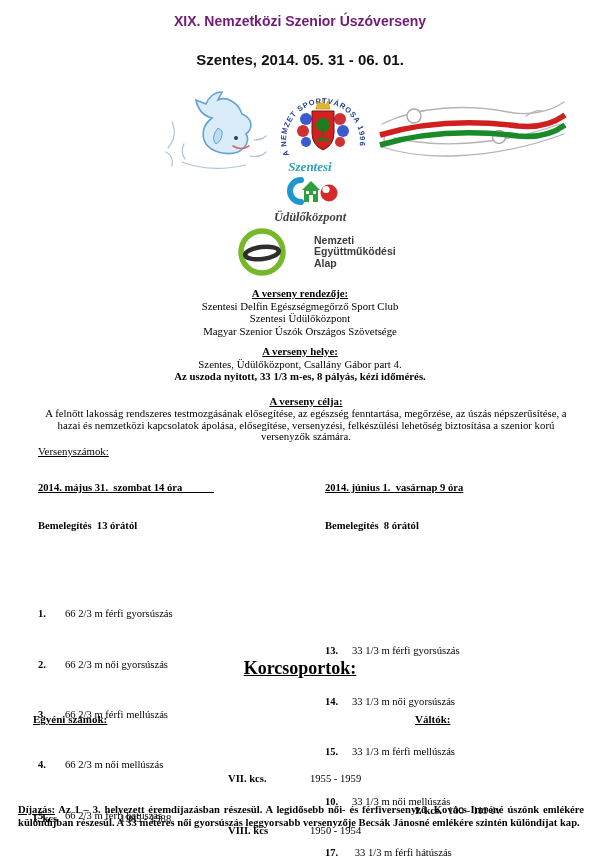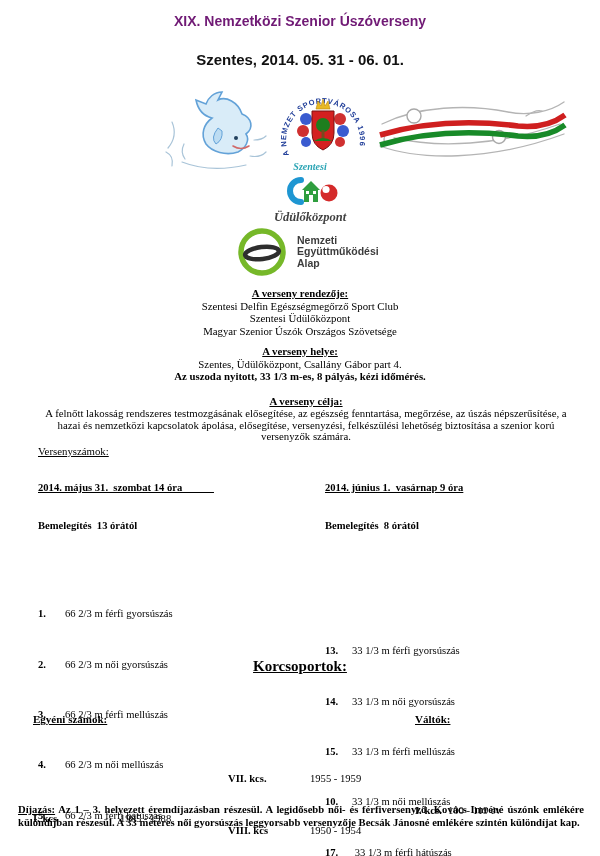--- a/index.html
+++ b/index.html
@@ -19,38 +19,38 @@
 
   .events-h { top:445px; left:38px; font-size:10.8px; font-weight:normal; text-decoration:underline; }
   .day { font-size:10.6px; line-height:12.6px; white-space:pre; }
   .day1 { left:38px; top:457px; width:285px; }
   .day2 { left:325px; top:457px; width:262px; }
   .date-h { font-weight:bold; text-decoration:underline; }
   .warmup { font-weight:bold; }
   .spacer12 { height:12px; }
   .num { display:inline-block; width:27px; }
 
-  .kor-h { top:658px; font-size:15px; font-weight:bold; text-decoration:underline; }
+  .kor-h { top:658px; font-size:18px; font-weight:bold; text-decoration:underline; }
   .agecol { font-size:10.6px; line-height:13px; white-space:pre; }
   .agecol .col-h { font-weight:bold; text-decoration:underline; font-size:11px; }
   .aglabel { display:inline-block; font-weight:bold; }
   .col-ind { left:33px; top:687px; } .col-ind .col-h { margin-bottom:8px; }
   .col-ind .aglabel { width:87px; }
   .col-sen { left:228px; top:694px; }
   .col-sen .aglabel { width:82px; }
   .col-rel { left:415px; top:687px; }
   .col-rel .aglabel { width:33px; }
 
   .prize { top:804px; left:18px; width:566px; font-size:10.6px; font-weight:bold; line-height:12.6px; text-align:justify; white-space:pre-wrap; }
   .prize-label { text-decoration:underline; }
 
   .szentesi-box { left:250px; top:160px; width:120px; text-align:center; }
-  .szentesi-t1 { font-style:italic; font-weight:bold; font-size:10px; color:#2aa4b4; line-height:14px; }
+  .szentesi-t1 { font-style:italic; font-weight:bold; font-size:13px; color:#2aa4b4; line-height:14px; }
   .szentesi-t2 { font-style:italic; font-weight:bold; font-size:12.5px; color:#404040; line-height:14px; }
-  .nea-box { left:236px; top:226px; display:flex; align-items:center; gap:9px; }
+  .nea-box { left:236px; top:226px; display:flex; align-items:center; gap:26px; }
   .nea-text { font-family:"Liberation Sans","DejaVu Sans",sans-serif; font-weight:bold; font-size:10.5px; color:#3c3c3c; line-height:11.5px; text-align:left; }
 </style>
 </head>
 <body>
 
 <div class="page">
 
   <div class="abs center title">XIX. Nemzetközi Szenior Úszóverseny</div>
   <div class="abs center subtitle">Szentes, 2014. 05. 31 - 06. 01.</div>
 

